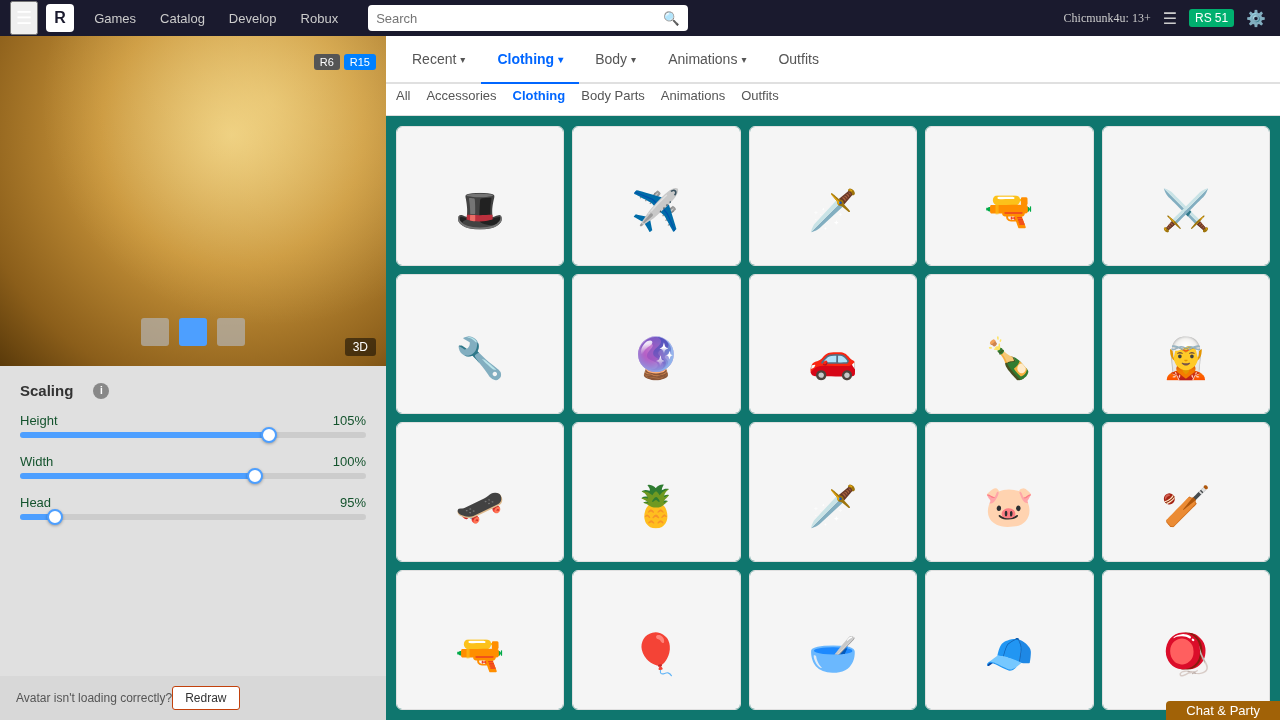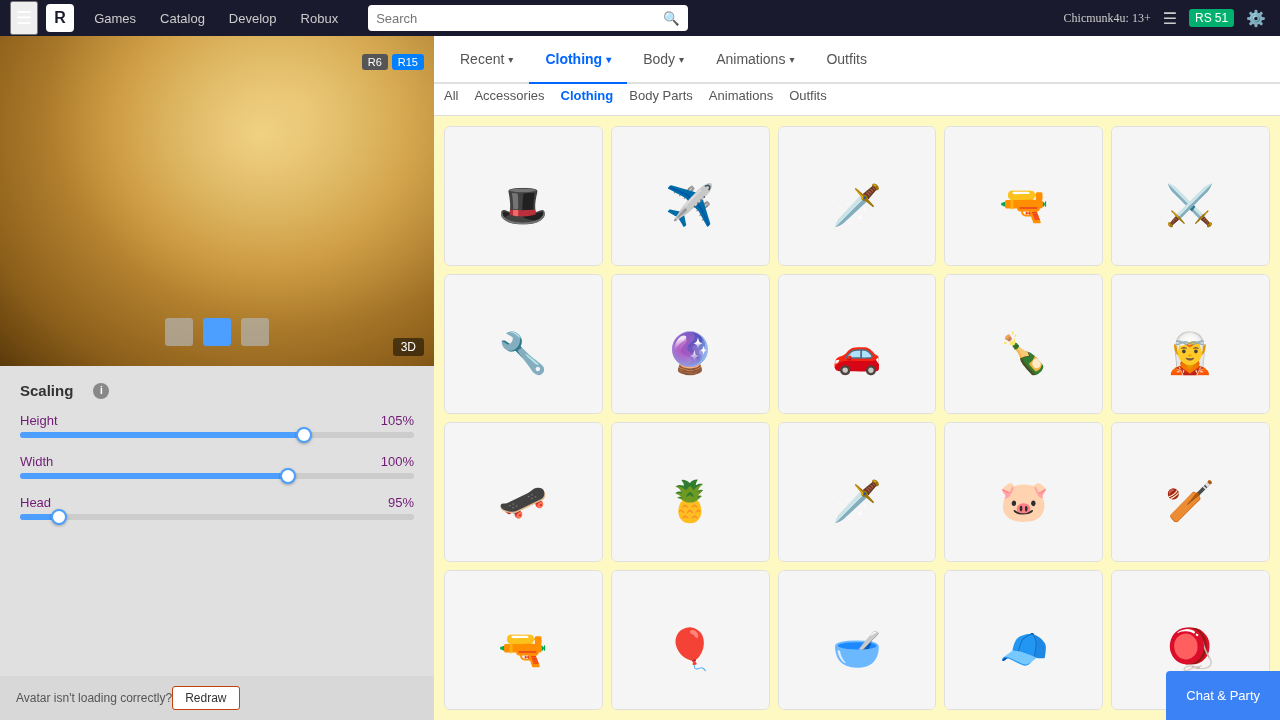--- a/index.html
+++ b/index.html
@@ -23,21 +23,21 @@
     .nav-right { margin-left: auto; display: flex; align-items: center; gap: 8px; }
     .nav-user { color: #ccc; font-size: 12px; font-family: Liberation Serif, serif; }
     .nav-icon { color: #ccc; font-size: 16px; cursor: pointer; padding: 4px; }
     .robux-badge { background: #00b06f; color: #fff; font-size: 12px; border-radius: 3px;
       padding: 2px 6px; display: flex; align-items: center; gap: 3px; }
 
     
     .main-layout { display: flex; margin-top: 36px; height: calc(720px - 36px); }
 
     
-    .left-panel { width: 434px; background: #e0e0e0; flex-shrink: 0; position: relative; }
+    .left-panel { width: 386px; background: #e0e0e0; flex-shrink: 0; position: relative; }
     .avatar-view {
       width: 100%; height: 330px;
       background: radial-gradient(ellipse at 60% 30%, #e8c87a 0%, #c8943a 40%, #8B5e1a 80%, #5a3a0a 100%);
       position: relative; overflow: hidden;
     }
     .avatar-r-badges { position: absolute; top: 18px; right: 10px; display: flex; gap: 4px; }
     .badge-r6 { background: #555; color: #fff; font-size: 11px; border-radius: 3px; padding: 2px 6px; }
     .badge-r15 { background: #0080ff; color: #fff; font-size: 11px; border-radius: 3px; padding: 2px 6px; }
     .badge-3d { position: absolute; bottom: 10px; right: 10px; background: rgba(0,0,0,0.5);
       color: #fff; font-size: 12px; border-radius: 3px; padding: 2px 8px; }
@@ -48,35 +48,35 @@
     .avatar-ctrl-btn.active { background: #4d9fff; }
     .light-rays { position: absolute; top: 0; left: 0; right: 0; bottom: 0; pointer-events: none;
       background: radial-gradient(ellipse at 70% 20%, rgba(255,230,150,0.4) 0%, transparent 60%); }
 
     .scaling-section { padding: 16px 20px; }
     .scaling-title { display: flex; align-items: center; gap: 20px; font-size: 15px; font-weight: bold; color: #333; margin-bottom: 14px; }
     .info-icon { width: 16px; height: 16px; border-radius: 50%; background: #888; color: #fff;
       font-size: 10px; display: flex; align-items: center; justify-content: center; cursor: pointer; }
 
     .slider-row { margin-bottom: 16px; }
-    .slider-label-row { display: flex; justify-content: space-between; font-size: 13px; color: #701a75; margin-bottom: 4px; }
+    .slider-label-row { display: flex; justify-content: space-between; font-size: 13px; color: #14532d; margin-bottom: 4px; }
     .slider-track { width: 100%; height: 6px; background: #ccc; border-radius: 3px; position: relative; }
     .slider-fill { height: 100%; background: #4d9fff; border-radius: 3px; }
     .slider-thumb { width: 16px; height: 16px; background: #fff; border: 2px solid #4d9fff;
       border-radius: 50%; position: absolute; top: 50%; transform: translateY(-50%);
       cursor: pointer; box-shadow: 0 1px 3px rgba(0,0,0,0.3); }
 
     .avatar-error { position: absolute; bottom: 0; left: 0; right: 0; padding: 10px 16px;
       display: flex; align-items: center; justify-content: flex-start;
       font-size: 12px; color: #555; background: #d8d8d8; }
     .redraw-btn { background: #fff; border: 1px solid #c2410c; border-radius: 3px;
       padding: 4px 12px; font-size: 12px; cursor: pointer; color: #333; }
 
     
-    .right-panel { flex: 1; background: #fef9c3; display: flex; flex-direction: column; overflow: hidden; }
+    .right-panel { flex: 1; background: #0f766e; display: flex; flex-direction: column; overflow: hidden; }
 
     
     .cat-tabs { display: flex; background: #fff; border-bottom: 2px solid #e0e0e0; padding: 0 10px; }
     .cat-tab { padding: 0 16px; height: 48px; display: flex; align-items: center; gap: 4px;
       font-size: 14px; cursor: pointer; color: #555; border-bottom: 2px solid transparent; margin-bottom: -2px; }
     .cat-tab.active { color: #0066ff; border-bottom-color: #0066ff; font-weight: 600; }
     .cat-tab-arrow { font-size: 10px; }
 
     
     .sub-tabs { display: flex; background: #fff; padding: 0 10px 8px; gap: 16px; border-bottom: 1px solid #ddd; }
@@ -85,22 +85,22 @@
 
     
     .items-grid { flex: 1; overflow-y: auto; padding: 10px; display: grid;
       grid-template-columns: repeat(5, 1fr); gap: 8px; }
     .item-card { background: #fff; border-radius: 6px; overflow: hidden; cursor: pointer;
       border: 1px solid #e0e0e0; transition: box-shadow 0.15s; }
     .item-img { width: 100%; aspect-ratio: 1; background: #f5f5f5;
       display: flex; align-items: center; justify-content: center; font-size: 40px; }
 
     
-    .chat-btn { position: fixed; bottom: 0; right: 0; background: #3b82f6; color: #fff;
-      padding: 17px 20px; font-size: 13px; cursor: pointer; border-radius: 4px 0 0 0; }
+    .chat-btn { position: fixed; bottom: 0; right: 0; background: #a16207; color: #fff;
+      padding: 2px 20px; font-size: 13px; cursor: pointer; border-radius: 4px 0 0 0; }
 
     
     .items-grid::-webkit-scrollbar { width: 6px; }
     .items-grid::-webkit-scrollbar-track { background: #e8e8e8; }
     .items-grid::-webkit-scrollbar-thumb { background: #bbb; border-radius: 3px; }
   </style>
 </head>
 <body>
 
 <nav class="top-nav">

